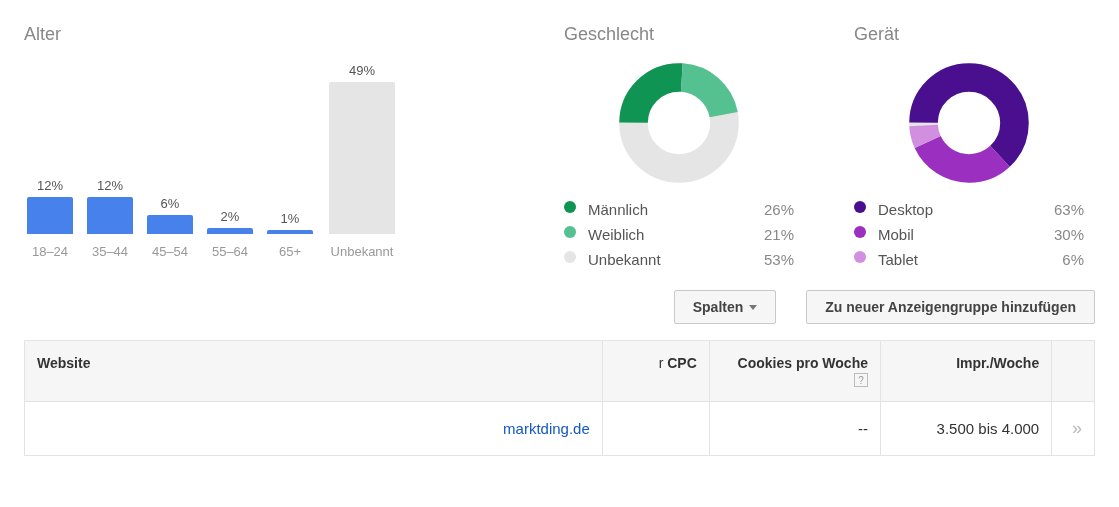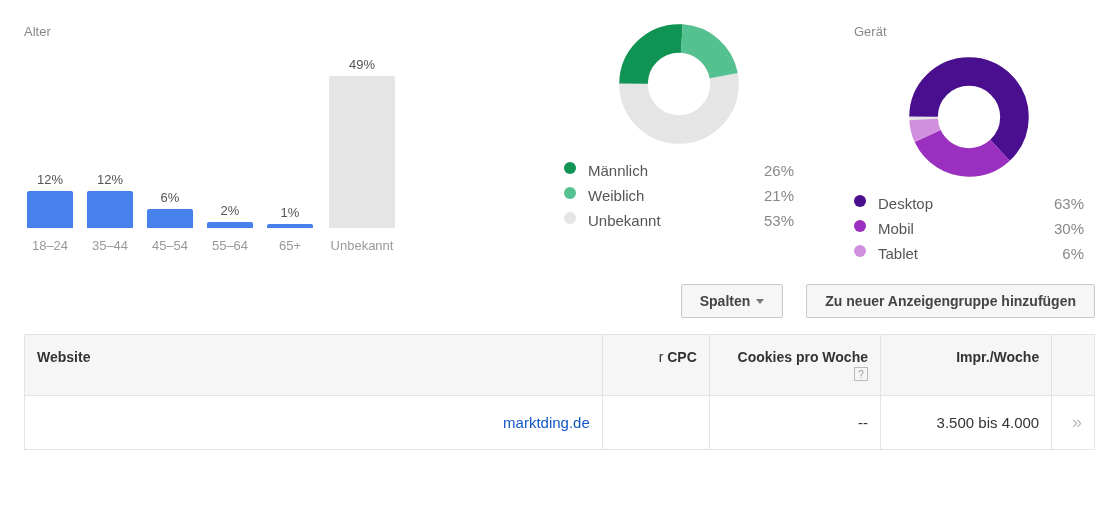--- a/index.html
+++ b/index.html
@@ -8,21 +8,21 @@
     padding: 24px;
     font-family: Arial, "Helvetica Neue", Helvetica, sans-serif;
     font-size: 14px;
     color: #444;
     background: #fff;
     width: 1119px;
   }
   .charts-row { display: flex; gap: 60px; }
   .chart-section { flex-shrink: 0; }
   .chart-title {
-    font-size: 13px;
+    font-size: 18px;
     color: #888;
     margin-bottom: 18px;
     font-weight: 400;
   }
   
   .bar-wrap { display: flex; align-items: flex-end; gap: 8px; }
   .bar-item { display: flex; flex-direction: column; align-items: center; width: 52px; }
   .bar-item.wide { width: 76px; }
   .bar-value { font-size: 13px; color: #555; margin-bottom: 4px; }
   .bar-rect {
@@ -33,21 +33,21 @@
   .bar-rect.grey { background: #e5e5e5; width: 66px; }
   .bar-label { font-size: 13px; color: #999; margin-top: 10px; white-space: nowrap; }
   
   .donut-block { display: flex; flex-direction: column; }
   .donut { width: 120px; height: 120px; margin: 0 auto 14px; }
   .legend-row { display: flex; align-items: flex-start; padding: 4px 0; width: 230px; }
   .swatch { width: 12px; height: 12px; border-radius: 50%; margin-right: 12px; flex-shrink: 0; }
   .legend-label { flex: 1; color: #555; font-size: 15px; }
   .legend-pct { color: #888; font-size: 15px; width: 44px; text-align: right; }
   
-  .toolbar { display: flex; justify-content: flex-end; gap: 23px; margin: 18px 0 0; }
+  .toolbar { display: flex; justify-content: flex-end; gap: 30px; margin: 18px 0 0; }
   .btn {
     display: inline-flex; align-items: center; gap: 6px;
     background: #f6f6f6;
     border: 1px solid #c9c9c9;
     border-radius: 2px;
     padding: 8px 18px;
     font-size: 14px;
     color: #444;
     cursor: pointer;
     font-weight:700;
@@ -130,20 +130,21 @@
         </div>
         <div class="bar-item wide">
           <div class="bar-value">49%</div>
           <div class="bar-rect grey" style="height: 152px;"></div>
           <div class="bar-label">Unbekannt</div>
         </div>
       </div>
   </div>
 
   <div class="chart-section donut-block">
+    <div class="chart-title">Geschlecht</div>
     <svg class="donut" viewBox="0 0 42 42">
       <circle cx="21" cy="21" r="15.9155" fill="none" stroke="#e5e5e5" stroke-width="10"></circle>
       <circle cx="21" cy="21" r="15.9155" fill="none" stroke="#109453" stroke-width="10" stroke-dasharray="26 74" stroke-dashoffset="25" transform="rotate(-90 21 21)"></circle>
       <circle cx="21" cy="21" r="15.9155" fill="none" stroke="#56c190" stroke-width="10" stroke-dasharray="21 79" stroke-dashoffset="-1" transform="rotate(-90 21 21)"></circle>
     </svg>
     <div id="gender-legend">
         <div class="legend-row">
           <span class="swatch" style="background: rgb(16, 148, 83);"></span>
           <span class="legend-label">Männlich</span>
           <span class="legend-pct">26%</span>

